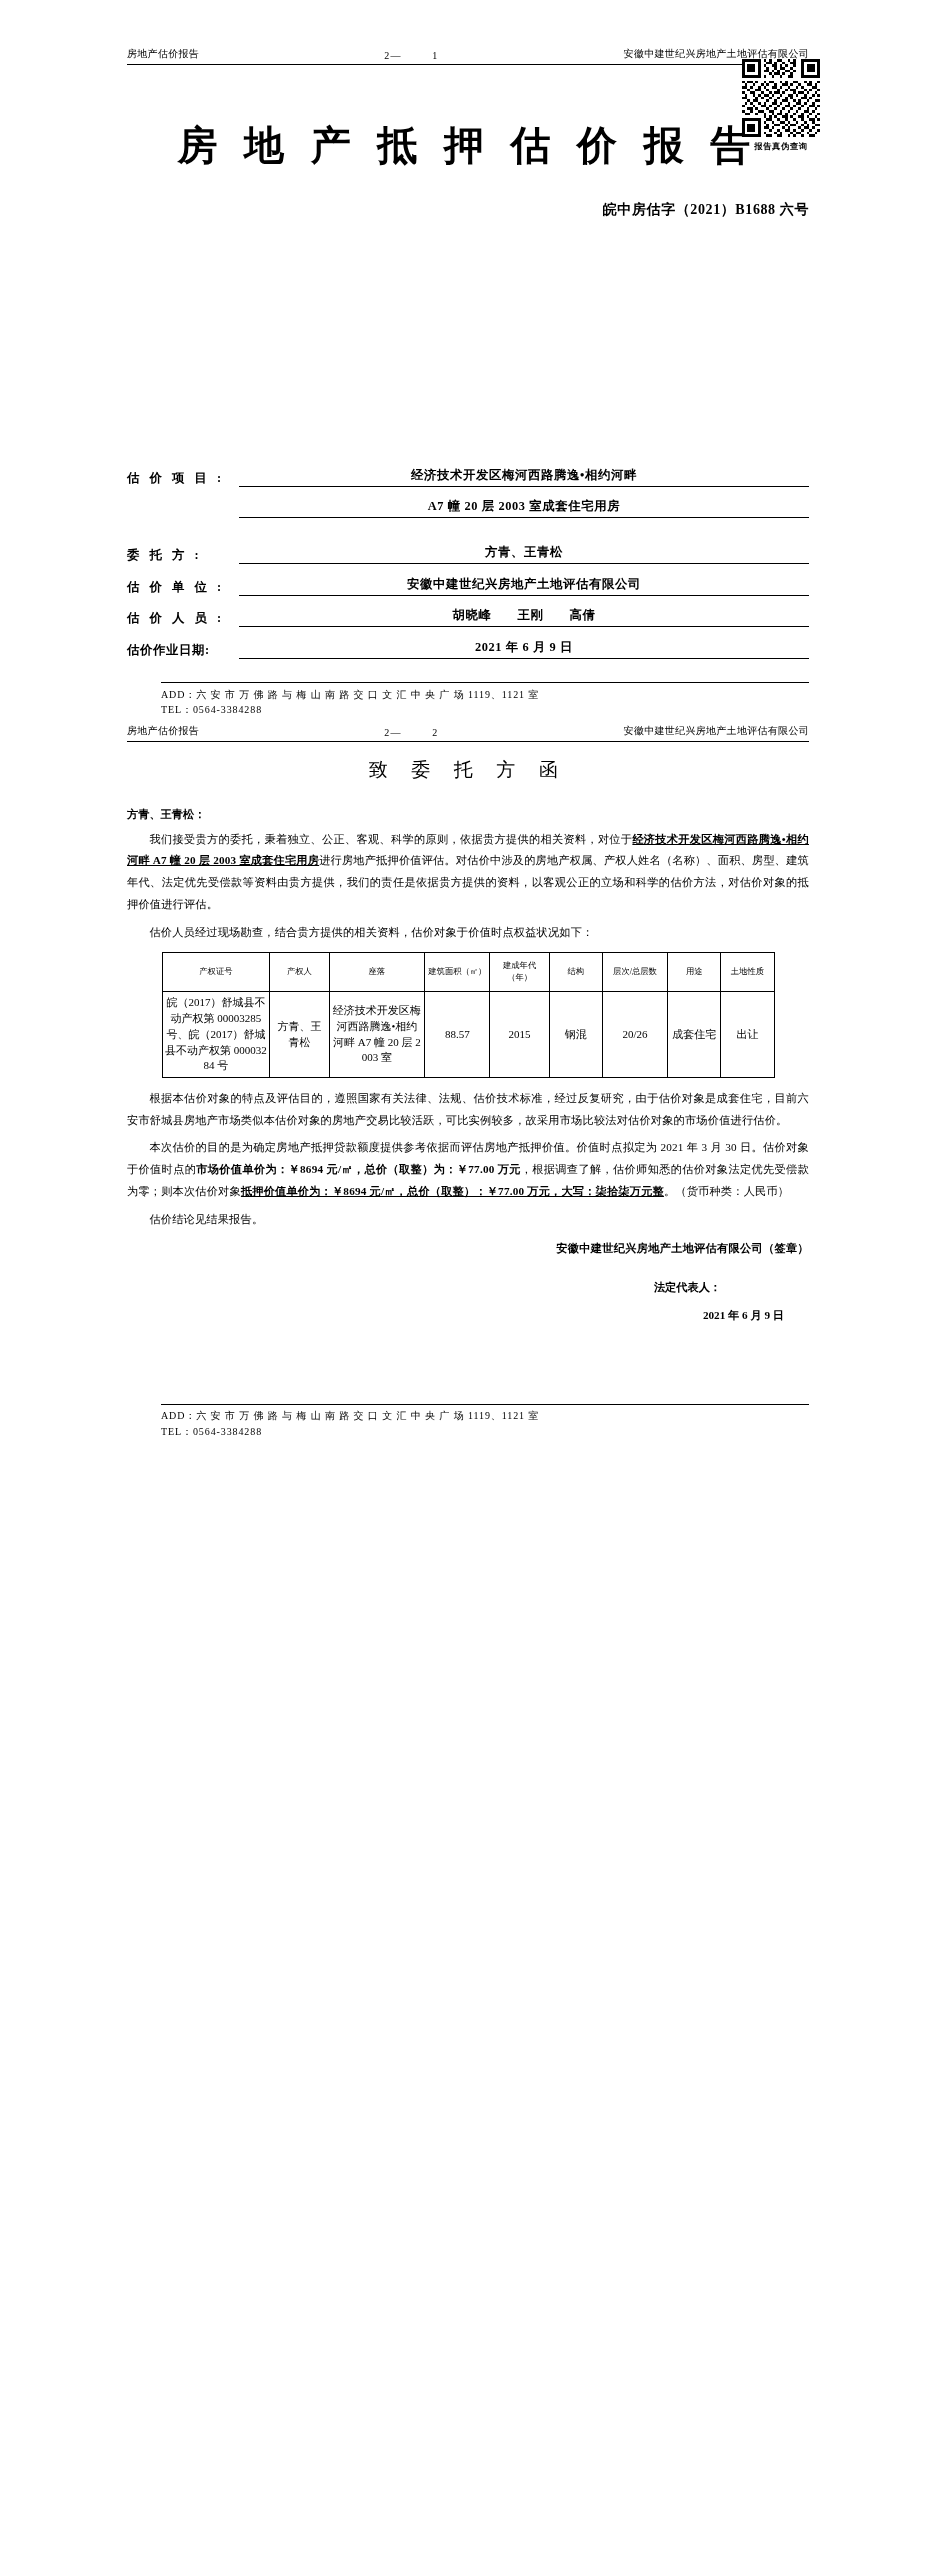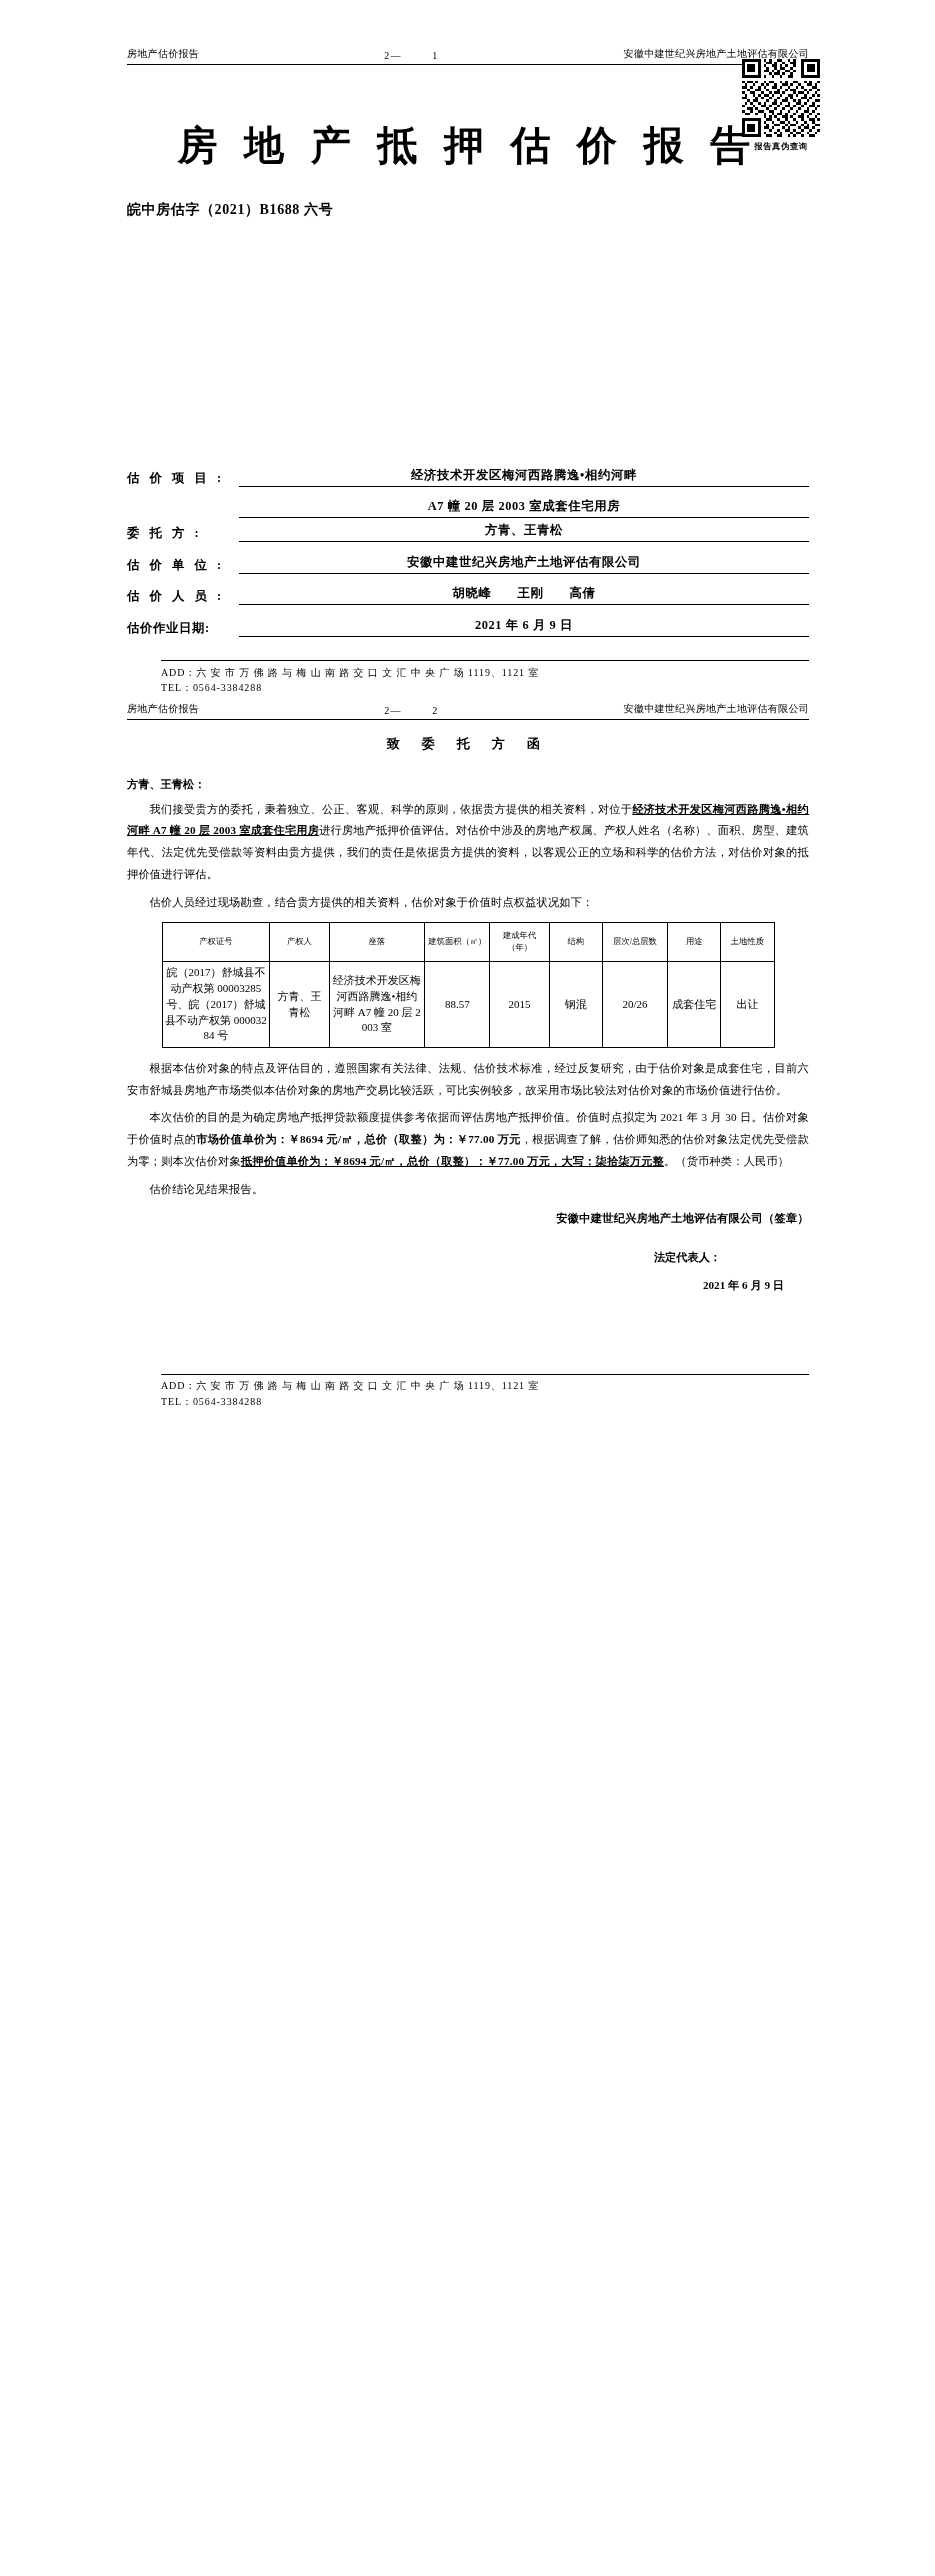--- a/index.html
+++ b/index.html
@@ -68,21 +68,21 @@
   
   .doc-title {
     text-align: center;
     font-size: 40px;
     font-weight: bold;
     letter-spacing: 8.3px;
     margin-top: 53px;
     font-family: "Liberation Serif", "DejaVu Serif", serif;
   }
   .doc-number {
-    text-align: left;
+    text-align: right;
     font-size: 14px;
     font-weight: bold;
     margin-top: 28px;
     letter-spacing: 0.6px;
   }
 
   
   .cover-fields {
     margin-top: 248px;
   }
@@ -102,43 +102,43 @@
   .fld-value {
     flex: 1 1 auto;
     border-bottom: 0.9px solid #000;
     text-align: center;
     padding-bottom: 1.8px;
     min-height: 15.3px;
     letter-spacing: 0.6px;
   }
   .fld-cont {
     display: flex;
-    margin-bottom: 4px;
+    margin-bottom: 26px;
     font-size: 12.4px;
     font-weight: bold;
   }
   .fld-cont .spacer { flex: 0 0 112px; }
   .fld-cont .fld-value { text-align: center; }
 
   
   .foot-block {
     margin-top: 23.6px;
     border-top: 0.9px solid #000;
     padding-top: 3.5px;
     font-size: 10px;
     letter-spacing: 0.9px;
     line-height: 1.55;
     margin-left: 34px;
   }
 
   
   .letter-title {
     text-align: center;
-    font-size: 13px;
-    font-weight: bold;
+    font-size: 19px;
+    font-weight: normal;
     letter-spacing: 9.4px;
     margin: 15.3px 0 23.6px 0;
   }
   .salutation {
     font-size: 11.2px;
     font-weight: bold;
     margin-bottom: 7px;
   }
   p.body {
     font-size: 11.2px;

